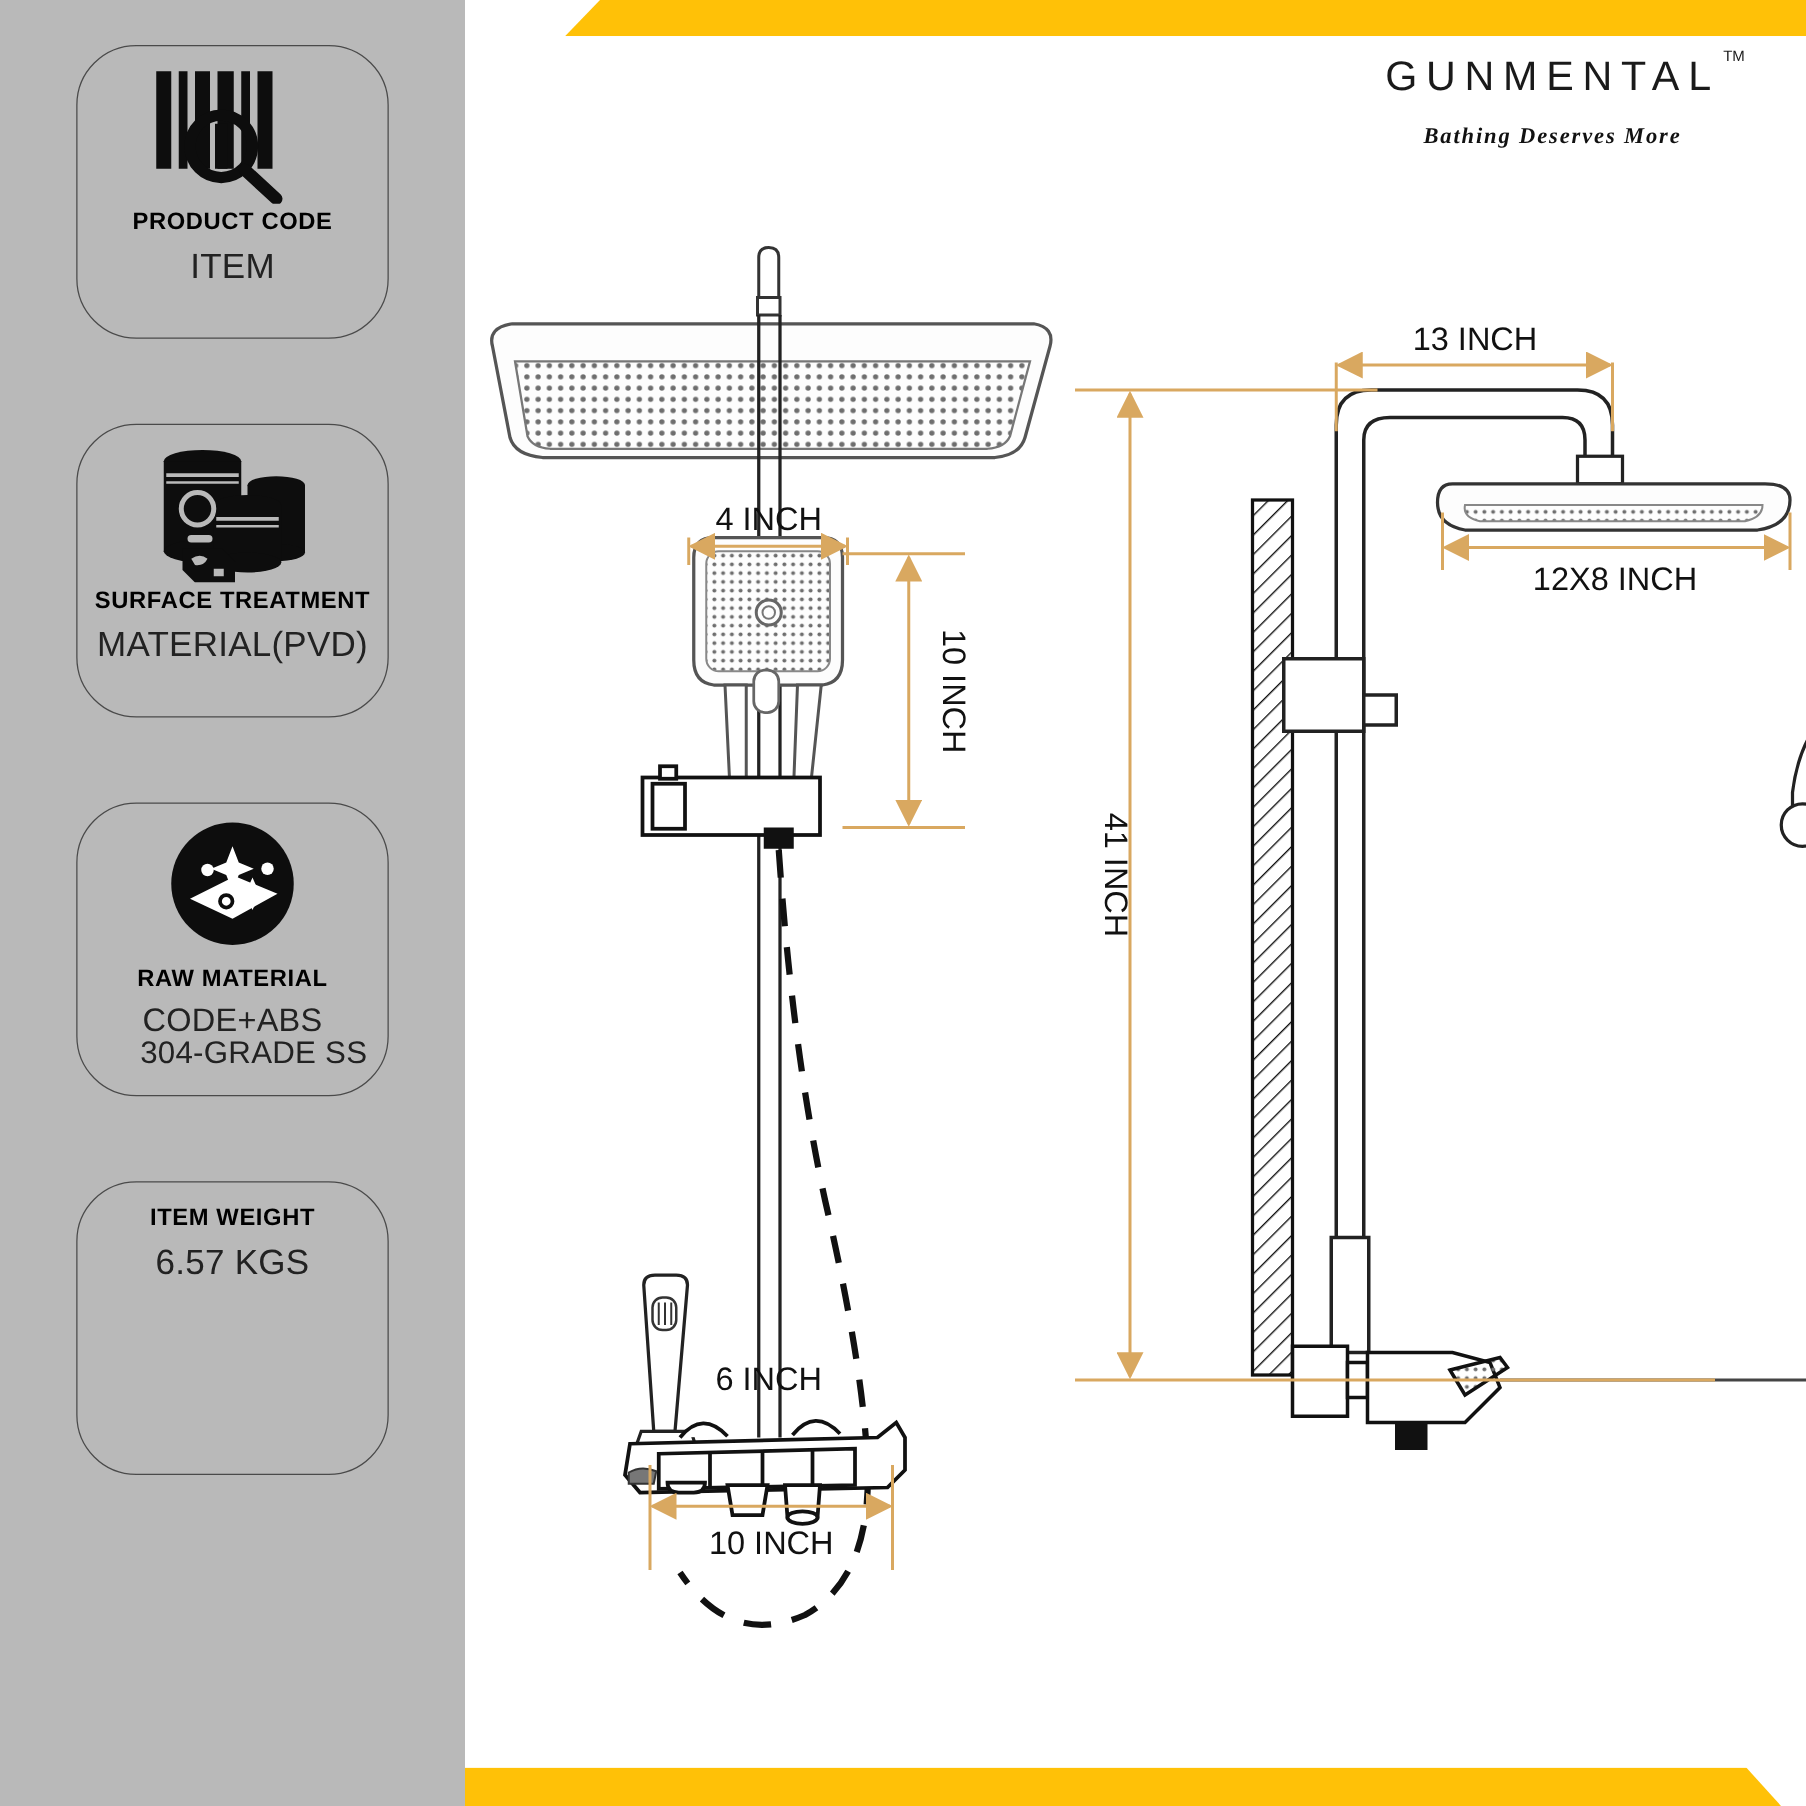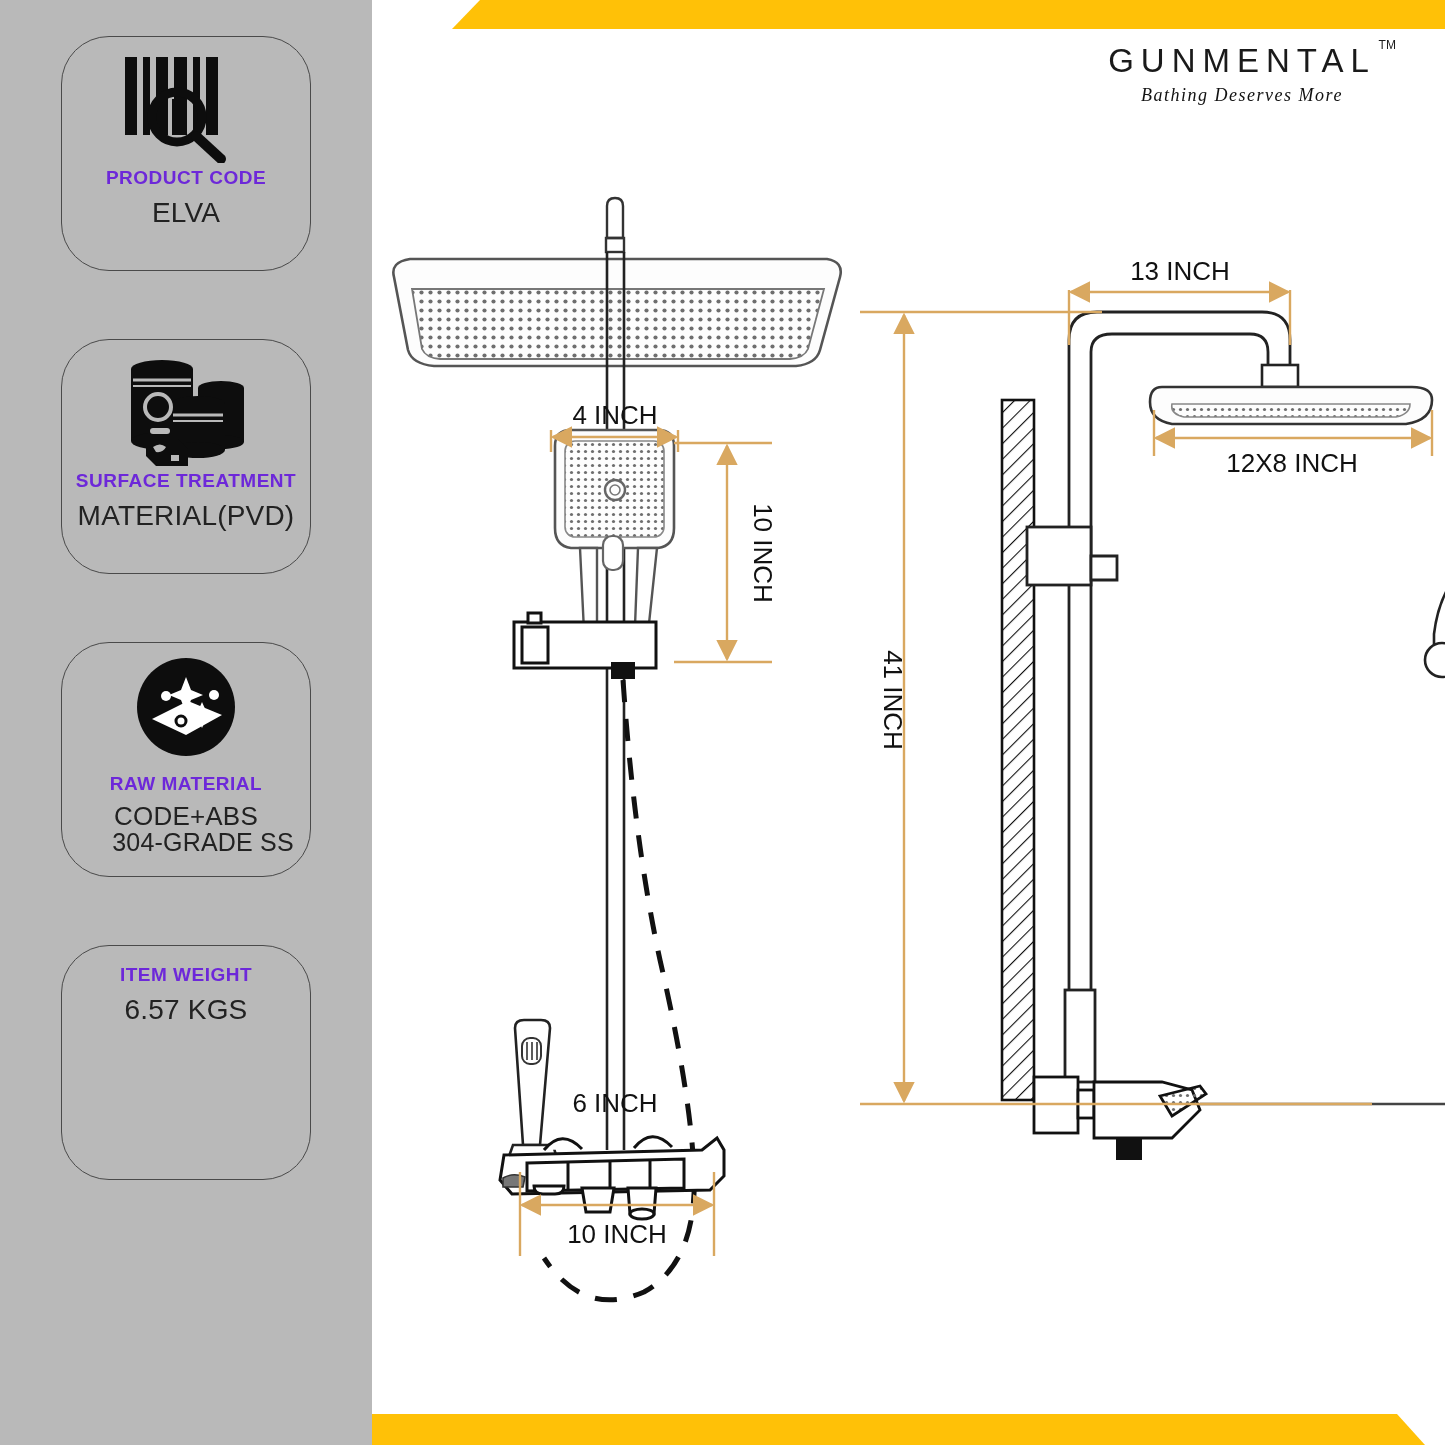--- a/index.html
+++ b/index.html
@@ -25,21 +25,21 @@
     border:1.5px solid #4a4a4a;
     border-radius:48px;
     display:flex; flex-direction:column;
     align-items:center; justify-content:flex-start;
     padding-top:14px;
     background:transparent;
   }
   .spec-icon { height:112px; display:flex; align-items:center; justify-content:center; }
   .spec-title {
     font-size:19px; font-weight:bold; letter-spacing:0.5px;
-    color:#6d28d9; margin-top:4px; text-align:center;
+    color:#000000; margin-top:4px; text-align:center;
     font-family:"Liberation Sans", sans-serif;
   }
   .spec-value {
     font-size:28px; color:#222; margin-top:10px; text-align:center;
     line-height:1.02; letter-spacing:0.2px; font-weight:400;
   }
   .spec-value.two-line { font-size:26px; margin-top:8px; }
   .spec-value .sub { display:block; font-size:25px;margin-left:34px; }
 
   
@@ -64,22 +64,22 @@
   #logo-word {
     font-size:33px; letter-spacing:7px; color:#1a1a1a;
     font-family:"Liberation Sans", sans-serif; font-weight:300;
     position:relative; display:inline-block;
   }
   #logo-tm {
     position:absolute; right:-20px; top:-4px;
     font-size:12px; letter-spacing:0;
   }
   #logo-tag {
-    font-size:18px; color:#111; margin-top:5px;
-    font-family:"Liberation Serif", serif; font-style:italic; font-weight:normal;
+    font-size:18px; color:#111; margin-top:18px;
+    font-family:"Liberation Serif", serif; font-style:italic; font-weight:bold;
     letter-spacing:1.5px;
   }
 
   
   #drawings { position:absolute; left:372px; top:0; width:1073px; height:1445px; }
   #drawings svg { display:block; }
 
   .dimtext {
     font-family:"Liberation Sans", sans-serif;
     font-size:26px; fill:#111;
@@ -100,21 +100,21 @@
           <rect x="63" y="6" width="13" height="78"></rect>
           <rect x="82" y="6" width="7" height="78"></rect>
           <rect x="95" y="6" width="12" height="78"></rect>
         </g>
         <circle cx="66" cy="66" r="25" fill="none" stroke="#0d0d0d" stroke-width="9"></circle>
         <rect x="61" y="48" width="10" height="36" fill="#0d0d0d"></rect>
         <line x1="85" y1="85" x2="110" y2="108" stroke="#0d0d0d" stroke-width="10" stroke-linecap="round"></line>
       </svg>
     </div>
     <div class="spec-title">PRODUCT CODE</div>
-    <div class="spec-value">ELVA</div>
+    <div class="spec-value">ITEM</div>
   </div>
 
   <div class="spec-card">
     <div class="spec-icon">
       <svg width="140" height="112" viewBox="0 0 140 112">
         <g fill="#0d0d0d">
 
           <ellipse cx="46" cy="15" rx="31" ry="9"></ellipse>
           <rect x="15" y="15" width="62" height="72"></rect>
           <ellipse cx="46" cy="87" rx="31" ry="9"></ellipse>

